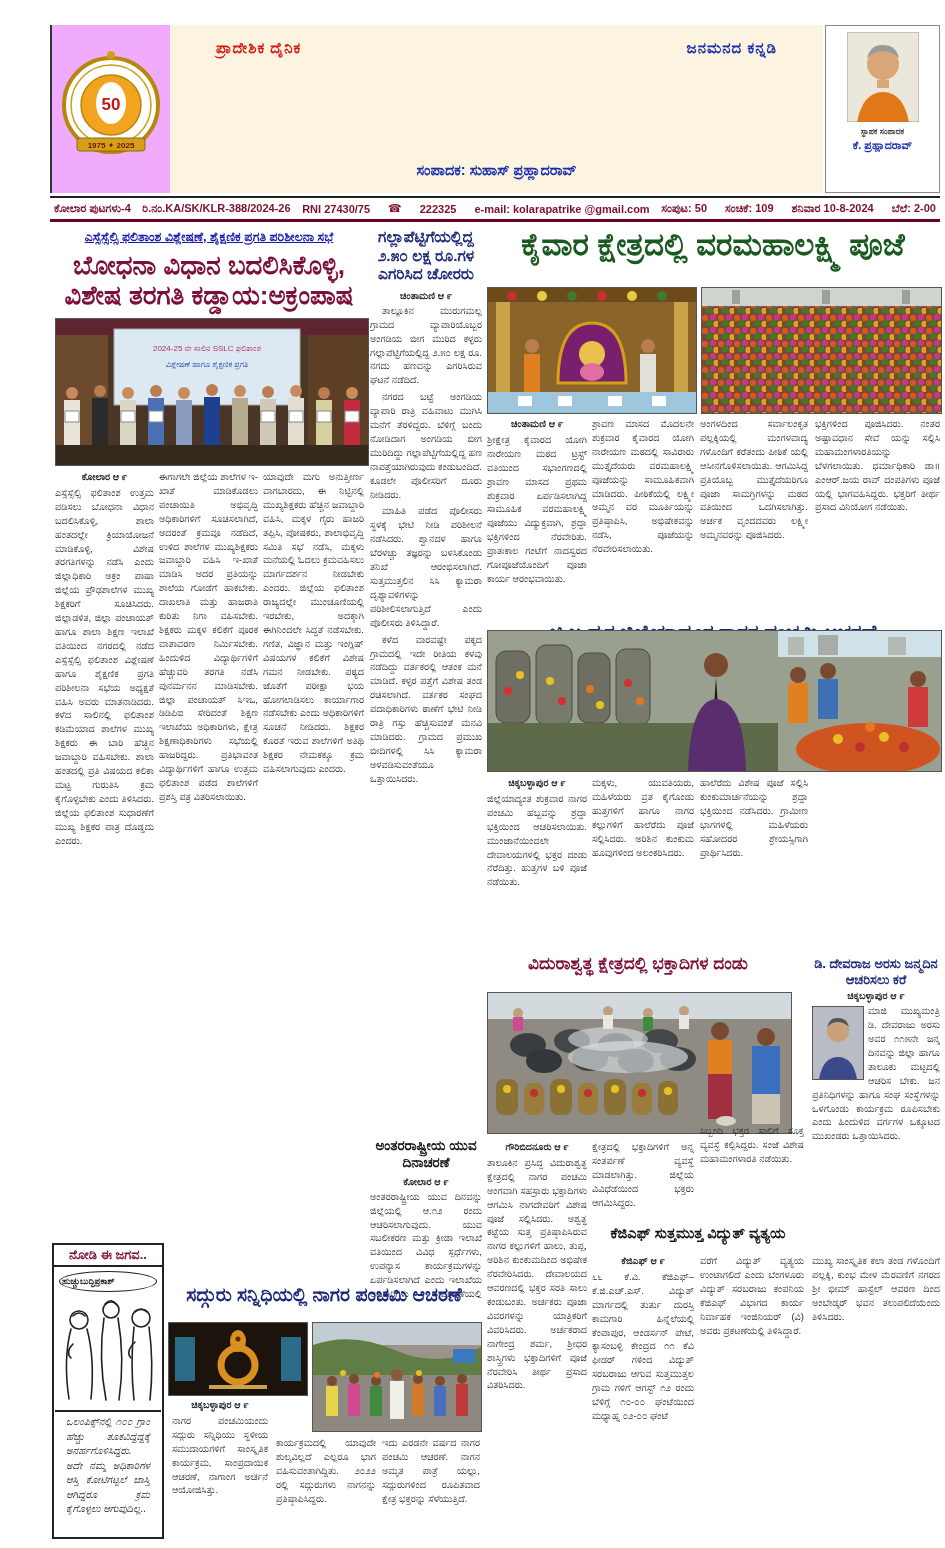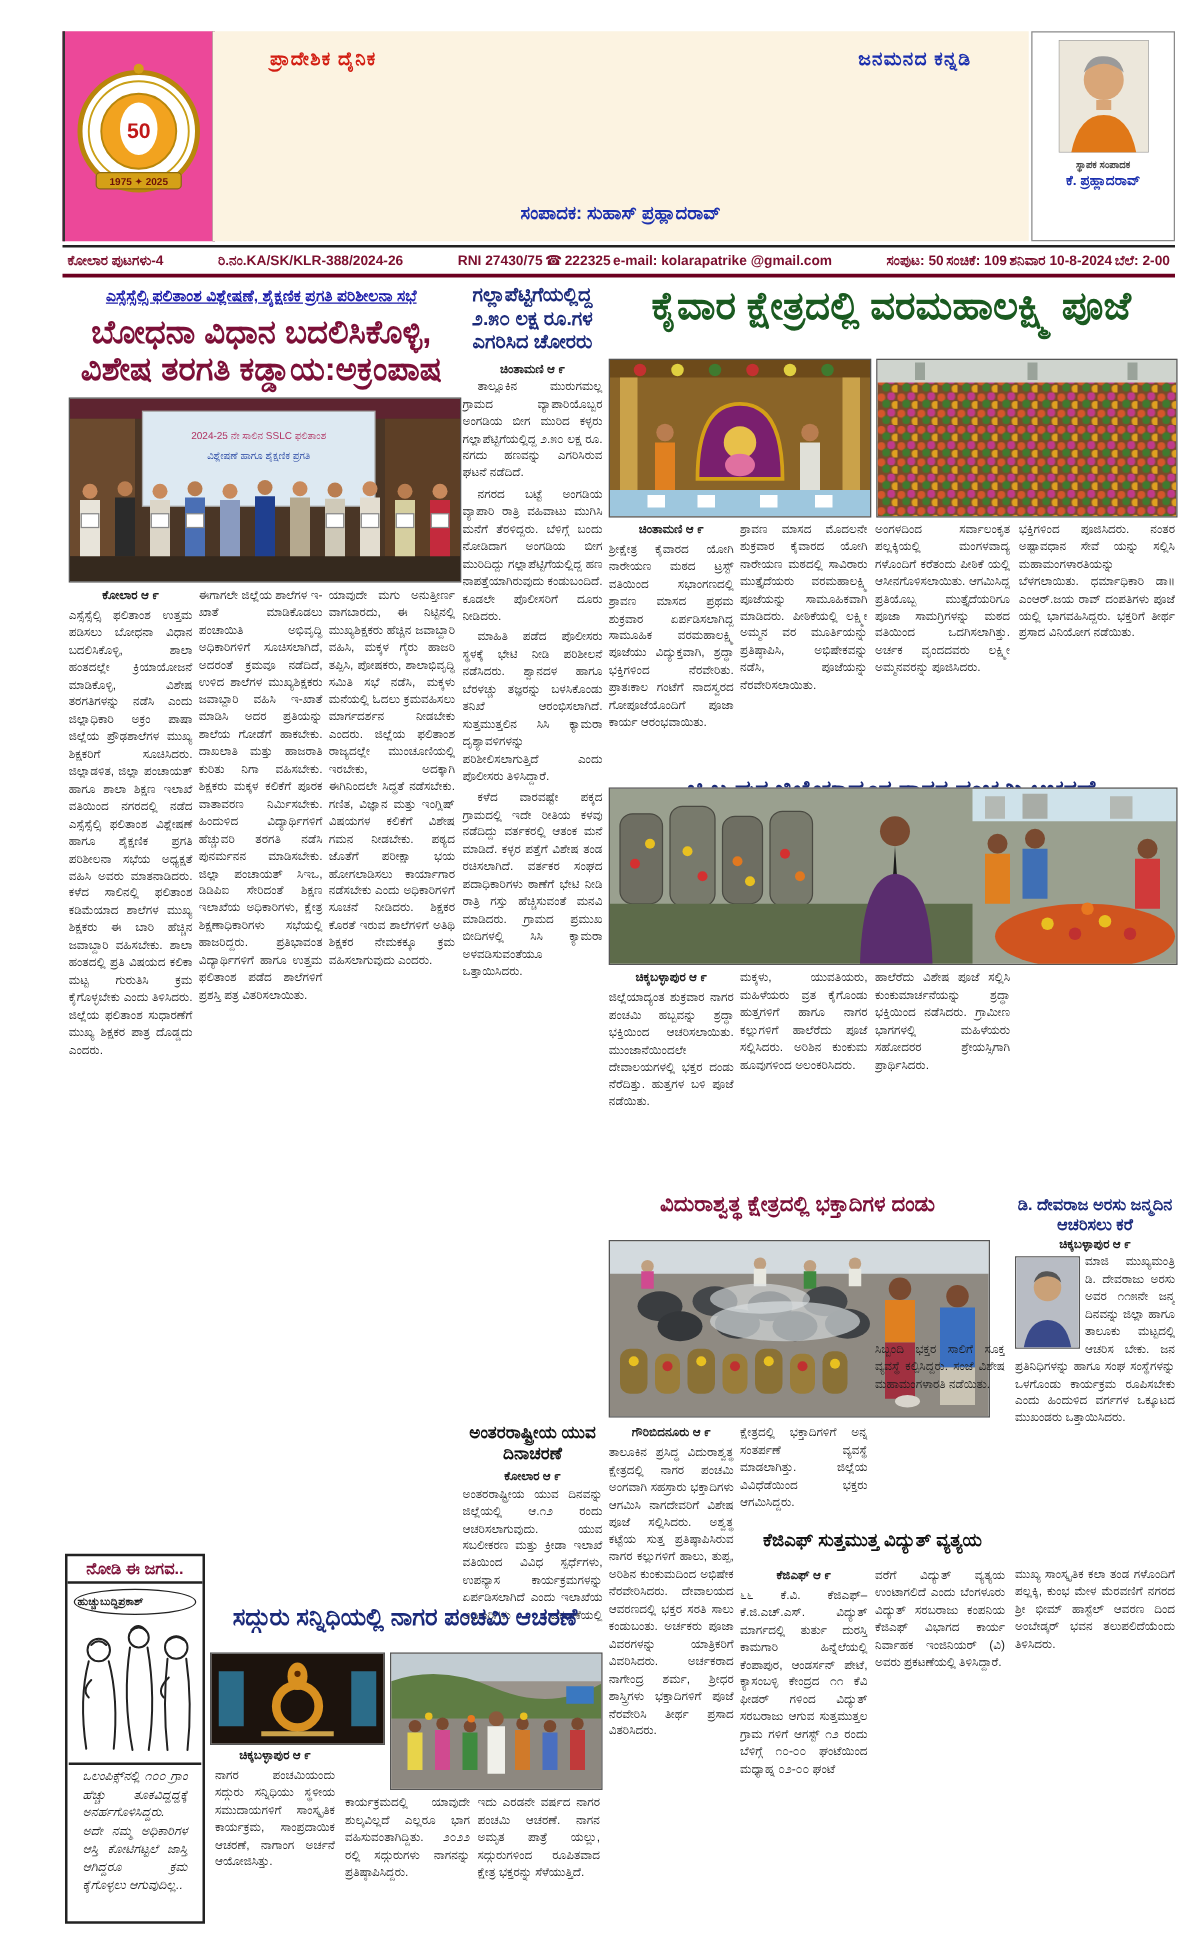--- a/index.html
+++ b/index.html
@@ -1,37 +1,37 @@
 <!DOCTYPE html>
 <html><head>
 <meta charset="utf-8">
 <style>
   html,body{margin:0;padding:0;background:#e9e9e9;}
   #page{position:relative;width:945px;height:1548px;background:#ffffff;margin:0 auto;
         font-family:"Liberation Sans","DejaVu Sans",sans-serif;color:#1c1c1c;overflow:hidden;}
   .abs{position:absolute;}
   
-  #logo-box{left:50px;top:25px;width:118px;height:168px;background:#ec4899;
+  #logo-box{left:50px;top:25px;width:118px;height:168px;background:#f0abfc;
             border-left:2px solid #333;border-right:2px solid #333;display:flex;align-items:center;justify-content:center;}
   #cream-band{left:170px;top:25px;width:653px;height:168px;background:#fcf3e1;}
   #editor-box{left:825px;top:25px;width:115px;height:168px;background:#fff;border:1px solid #8a8a8a;
               display:flex;flex-direction:column;align-items:center;padding-top:6px;box-sizing:border-box;}
   .tagline{position:absolute;top:14px;font-size:15px;font-weight:bold;letter-spacing:1px;}
   .tagline.red{left:46px;color:#d21d12;}
   .tagline.blue{right:46px;color:#1b2fae;}
   #title-row{position:absolute;top:40px;left:0;width:100%;display:flex;align-items:center;justify-content:center;gap:14px;}
   .title-word{font-size:57px;font-weight:bold;color:#e8150d;text-shadow:2.5px 2.5px 0 #5c1208;line-height:1;}
   #editor-line{position:absolute;bottom:14px;width:100%;text-align:center;font-size:14.5px;font-weight:bold;color:#1b2fae;}
   .founder-label{font-size:8px;font-weight:bold;color:#444;margin-top:5px;}
   .founder-name{font-size:11px;font-weight:bold;color:#1b2fae;margin-top:2px;}
   
   #infobar{left:50px;top:196px;width:890px;height:26px;border-top:2px solid #222;border-bottom:3px solid #6d0020;
            display:flex;align-items:center;justify-content:space-between;box-sizing:border-box;padding:0 4px;
            font-size:11px;font-weight:bold;color:#7c0f2e;white-space:nowrap;}
-  #infobar .grp{display:flex;gap:2px;align-items:center;}
+  #infobar .grp{display:flex;gap:18px;align-items:center;}
   
   .kicker{font-size:12.5px;font-weight:bold;color:#1c1caa;text-decoration:underline;text-align:center;}
   .hl-maroon{color:#7c1038;font-weight:bold;text-align:center;line-height:1.16;}
   .hl-navy{color:#1b2a7a;font-weight:bold;text-align:center;line-height:1.2;}
   .hl-green{color:#1a5a20;font-weight:bold;text-align:center;line-height:1.1;}
   .subhead{font-weight:bold;color:#111;text-align:center;line-height:1.25;}
   .col{font-size:9.6px;line-height:1.45;text-align:justify;overflow:hidden;}
   .dateline{font-size:9.6px;font-weight:bold;text-align:center;margin-bottom:2px;}
   .para{text-indent:12px;margin:0 0 3px 0;}
   .photo{display:block;border:1px solid #555;background:#ddd;}
@@ -374,21 +374,21 @@
       <rect x="264" y="101" width="28" height="30" fill="#cac4b4"></rect>
     </g>
     <ellipse cx="238" cy="128" rx="10" ry="5" fill="#d8d4cc"></ellipse>
   </svg>
 
   <div class="abs col" style="left:487px;top:1140px;width:100px;height:400px;">
     <div class="dateline">ಗೌರಿಬಿದನೂರು ಆ ೯</div>
     <span>ತಾಲೂಕಿನ ಪ್ರಸಿದ್ಧ ವಿದುರಾಶ್ವತ್ಥ ಕ್ಷೇತ್ರದಲ್ಲಿ ನಾಗರ ಪಂಚಮಿ ಅಂಗವಾಗಿ ಸಹಸ್ರಾರು ಭಕ್ತಾದಿಗಳು ಆಗಮಿಸಿ ನಾಗದೇವರಿಗೆ ವಿಶೇಷ ಪೂಜೆ ಸಲ್ಲಿಸಿದರು. ಅಶ್ವತ್ಥ ಕಟ್ಟೆಯ ಸುತ್ತ ಪ್ರತಿಷ್ಠಾಪಿಸಿರುವ ನಾಗರ ಕಲ್ಲುಗಳಿಗೆ ಹಾಲು, ತುಪ್ಪ, ಅರಿಶಿನ ಕುಂಕುಮದಿಂದ ಅಭಿಷೇಕ ನೆರವೇರಿಸಿದರು. ದೇವಾಲಯದ ಆವರಣದಲ್ಲಿ ಭಕ್ತರ ಸರತಿ ಸಾಲು ಕಂಡುಬಂತು. ಅರ್ಚಕರು ಪೂಜಾ ವಿವರಗಳನ್ನು ಯಾತ್ರಿಕರಿಗೆ ವಿವರಿಸಿದರು. ಅರ್ಚಕರಾದ ನಾಗೇಂದ್ರ ಶರ್ಮ, ಶ್ರೀಧರ ಶಾಸ್ತ್ರಿಗಳು ಭಕ್ತಾದಿಗಳಿಗೆ ಪೂಜೆ ನೆರವೇರಿಸಿ ತೀರ್ಥ ಪ್ರಸಾದ ವಿತರಿಸಿದರು.</span>
   </div>
   <div class="abs col" style="left:592px;top:1140px;width:102px;height:76px;">ಕ್ಷೇತ್ರದಲ್ಲಿ ಭಕ್ತಾದಿಗಳಿಗೆ ಅನ್ನ ಸಂತರ್ಪಣೆ ವ್ಯವಸ್ಥೆ ಮಾಡಲಾಗಿತ್ತು. ಜಿಲ್ಲೆಯ ವಿವಿಧೆಡೆಯಿಂದ ಭಕ್ತರು ಆಗಮಿಸಿದ್ದರು.</div>
-  <div class="abs col" style="left:700px;top:1073px;width:104px;height:76px;">ಸಿಬ್ಬಂದಿ ಭಕ್ತರ ಸಾಲಿಗೆ ಸೂಕ್ತ ವ್ಯವಸ್ಥೆ ಕಲ್ಪಿಸಿದ್ದರು. ಸಂಜೆ ವಿಶೇಷ ಮಹಾಮಂಗಳಾರತಿ ನಡೆಯಿತು.</div>
+  <div class="abs col" style="left:700px;top:1124px;width:104px;height:76px;">ಸಿಬ್ಬಂದಿ ಭಕ್ತರ ಸಾಲಿಗೆ ಸೂಕ್ತ ವ್ಯವಸ್ಥೆ ಕಲ್ಪಿಸಿದ್ದರು. ಸಂಜೆ ವಿಶೇಷ ಮಹಾಮಂಗಳಾರತಿ ನಡೆಯಿತು.</div>
 
   <div class="abs subhead" style="left:592px;top:1224px;width:212px;font-size:14.5px;">ಕೆಜಿಎಫ್ ಸುತ್ತಮುತ್ತ ವಿದ್ಯುತ್ ವ್ಯತ್ಯಯ</div>
   <div class="abs col" style="left:592px;top:1254px;width:102px;height:288px;">
     <div class="dateline">ಕೆಜಿಎಫ್ ಆ ೯</div>
     <span>೬೬ ಕೆ.ವಿ. ಕೆಜಿಎಫ್–ಕೆ.ಜಿ.ಎಚ್.ಎಸ್. ವಿದ್ಯುತ್ ಮಾರ್ಗದಲ್ಲಿ ತುರ್ತು ದುರಸ್ತಿ ಕಾಮಗಾರಿ ಹಿನ್ನೆಲೆಯಲ್ಲಿ ಕೆಂಪಾಪುರ, ಆಂಡರ್ಸನ್ ಪೇಟೆ, ಕ್ಯಾಸಂಬಳ್ಳಿ ಕೇಂದ್ರದ ೧೧ ಕೆವಿ ಫೀಡರ್ ಗಳಿಂದ ವಿದ್ಯುತ್ ಸರಬರಾಜು ಆಗುವ ಸುತ್ತಮುತ್ತಲ ಗ್ರಾಮ ಗಳಿಗೆ ಆಗಸ್ಟ್ ೧೨ ರಂದು ಬೆಳಿಗ್ಗೆ ೧೦-೦೦ ಘಂಟೆಯಿಂದ ಮಧ್ಯಾಹ್ನ ೦೨-೦೦ ಘಂಟೆ</span>
   </div>
   <div class="abs col" style="left:700px;top:1254px;width:104px;height:288px;">ವರೆಗೆ ವಿದ್ಯುತ್ ವ್ಯತ್ಯಯ ಉಂಟಾಗಲಿದೆ ಎಂದು ಬೆಂಗಳೂರು ವಿದ್ಯುತ್ ಸರಬರಾಜು ಕಂಪನಿಯ ಕೆಜಿಎಫ್ ವಿಭಾಗದ ಕಾರ್ಯ ನಿರ್ವಾಹಕ ಇಂಜಿನಿಯರ್ (ವಿ) ಅವರು ಪ್ರಕಟಣೆಯಲ್ಲಿ ತಿಳಿಸಿದ್ದಾರೆ.</div>
 
   <div class="abs" style="left:812px;top:956px;width:128px;">
     <div class="hl-navy" style="font-size:13px;margin-bottom:3px;">ಡಿ. ದೇವರಾಜ ಅರಸು ಜನ್ಮದಿನ ಆಚರಿಸಲು ಕರೆ</div>

